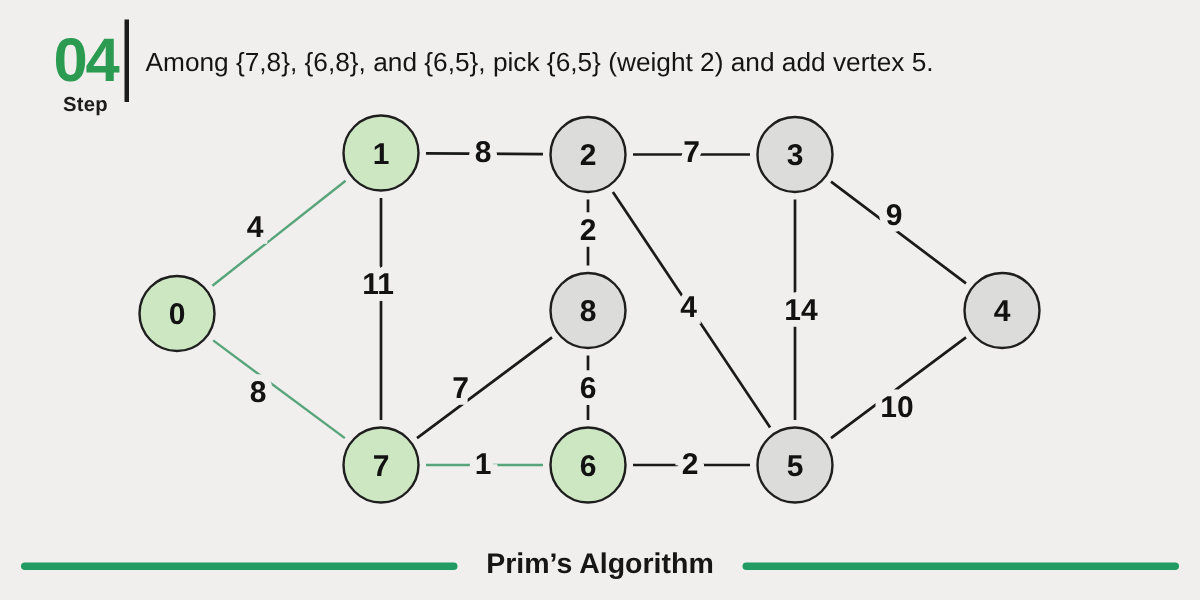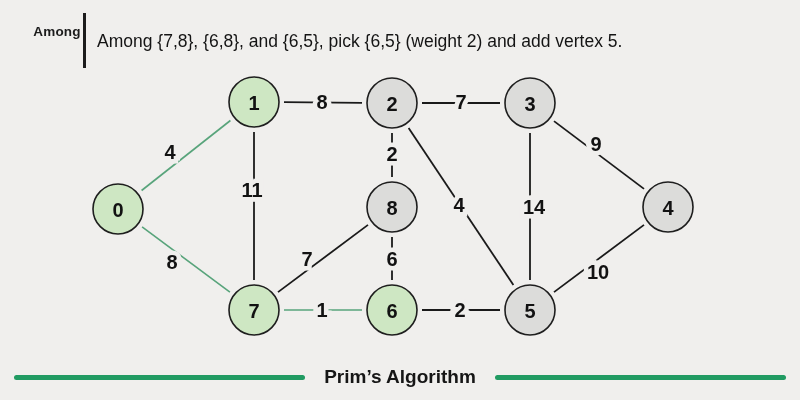--- a/index.html
+++ b/index.html
@@ -37,21 +37,22 @@
     display: flex; align-items: center; justify-content: center; gap: 19px;
   }
   .footer .bar { width: 291px; height: 5px; border-radius: 3px; background: var(--footer-green, #219b62); }
   .footer-title { font-size: 19px; font-weight: 700; color: #161616; white-space: nowrap; }
 </style>
 </head>
 <body style="background: rgb(240, 239, 237);">
 
 <div class="header">
   <div class="step-block">
-    <div class="step-label">Among</div>
+    <div class="step-number">04</div>
+    <div class="step-label">Step</div>
   </div>
   <div class="hdr-divider"></div>
   <div class="hdr-title">Among {7,8}, {6,8}, and {6,5}, pick {6,5} (weight 2) and add vertex 5.</div>
 </div>
 
 <svg id="graph-svg" width="800" height="400" viewBox="0 0 800 400">
     <line x1="141.6" y1="190.5" x2="230.4" y2="120.5" stroke="#58a47b" stroke-width="1.6"></line>
     <line x1="142.1" y1="226.9" x2="229.9" y2="292.1" stroke="#58a47b" stroke-width="1.6"></line>
     <line x1="284.0" y1="102.2" x2="362.0" y2="102.8" stroke="#1a1a1a" stroke-width="1.8"></line>
     <line x1="422.0" y1="103.0" x2="500.0" y2="103.0" stroke="#1a1a1a" stroke-width="1.8"></line>

